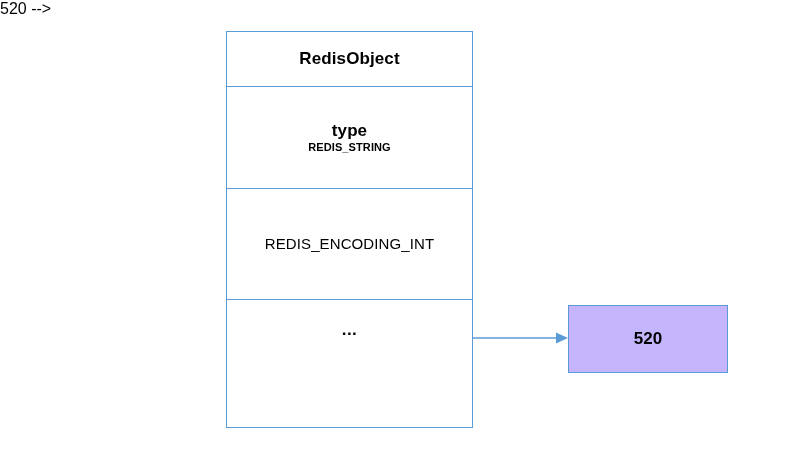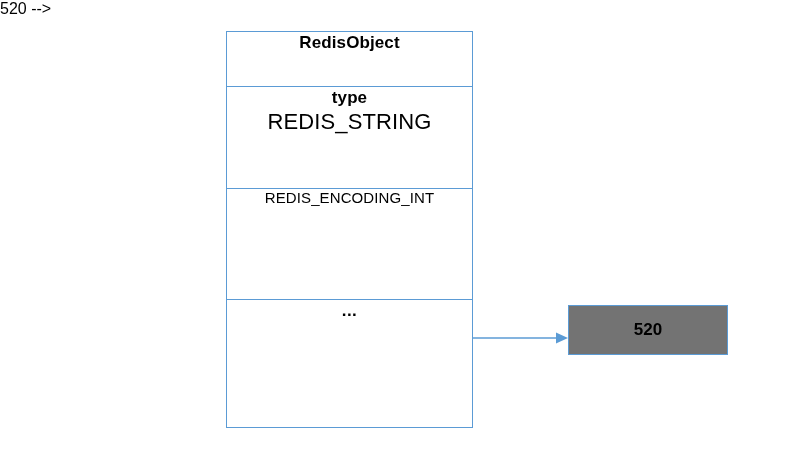--- a/index.html
+++ b/index.html
@@ -32,21 +32,21 @@
     background: #ffffff;
     display: flex;
     flex-direction: column;
   }
   .struct-row {
     box-sizing: border-box;
     width: 100%;
     display: flex;
     flex-direction: column;
     align-items: center;
-    justify-content: flex-start;
+    justify-content: center;
     text-align: center;
     border-bottom: 1.4px solid #5B9BD5;
     background: #ffffff;
   }
   .struct-row:last-child {
     border-bottom: none;
   }
   .row-title {
     height: 55px;
   }
@@ -66,22 +66,22 @@
   .cell-line {
     display: block;
     line-height: 1.25;
     letter-spacing: 0.1px;
   }
   .t-lg {
     font-size: 17px;
     font-weight: bold;
   }
   .t-md {
-    font-size: 22px;
-    font-weight: normal;
+    font-size: 11px;
+    font-weight: bold;
   }
   .t-sm {
     font-size: 15px;
     font-weight: normal;
   }
   .t-dots {
     font-size: 17px;
     font-weight: bold;
     letter-spacing: 0.5px;
   }
@@ -95,24 +95,24 @@
     height: 22px;
     pointer-events: none;
   }
 
   
   .value-box {
     position: absolute;
     left: 568px;
     top: 305px;
     width: 160px;
-    height: 50px;
+    height: 68px;
     box-sizing: border-box;
     border: 1.6px solid #5B9BD5;
-    background: #737373;
+    background: #c4b5fd;
     display: flex;
     align-items: center;
     justify-content: center;
   }
   .value-text {
     font-size: 17px;
     font-weight: bold;
   }
 </style>
 </head>

